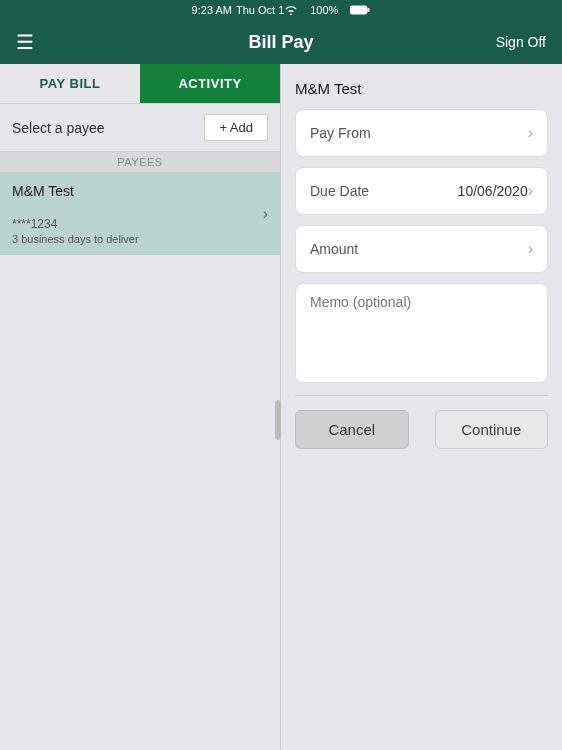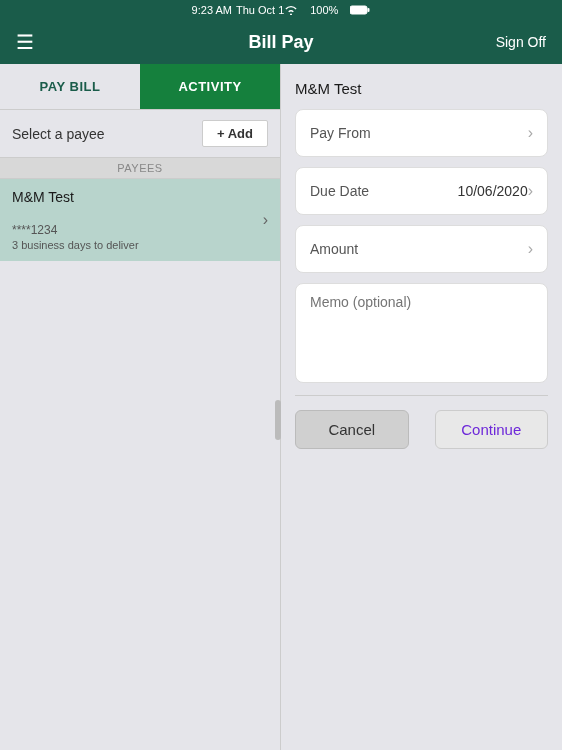--- a/index.html
+++ b/index.html
@@ -66,21 +66,21 @@
       width: 281px;
       background: #e5e5ea;
       border-right: 1px solid #ccc;
       display: flex;
       flex-direction: column;
     }
 
     
     .tabs {
       display: flex;
-      height: 46px;
+      height: 40px;
       border-bottom: 1px solid #ccc;
     }
     .tab {
       flex: 1;
       display: flex;
       align-items: center;
       justify-content: center;
       font-size: 13px;
       font-weight: 600;
       cursor: pointer;
@@ -108,21 +108,20 @@
       color: #333;
     }
     .add-btn {
       background: white;
       border: 1px solid #ccc;
       border-radius: 2px;
       padding: 5px 14px;
       font-size: 13px;
       color: #333;
       cursor: pointer;
-      font-weight: bold;
     }
 
     
     .payees-header {
       text-align: center;
       font-size: 11px;
       color: #888;
       letter-spacing: 0.5px;
       padding: 4px 0;
       background: #d8d8d8;
@@ -233,21 +232,21 @@
       cursor: pointer;
       text-align: center;
     }
     .btn-continue {
       flex: 1;
       padding: 10px;
       background: #e8e8e8;
       border: 1px solid #ccc;
       border-radius: 6px;
       font-size: 15px;
-      color: #6d28d9;
+      color: #404040;
       cursor: pointer;
       text-align: center;
     }
 
     
     .scroll-indicator {
       position: absolute;
       left: 275px;
       top: 400px;
       width: 6px;

